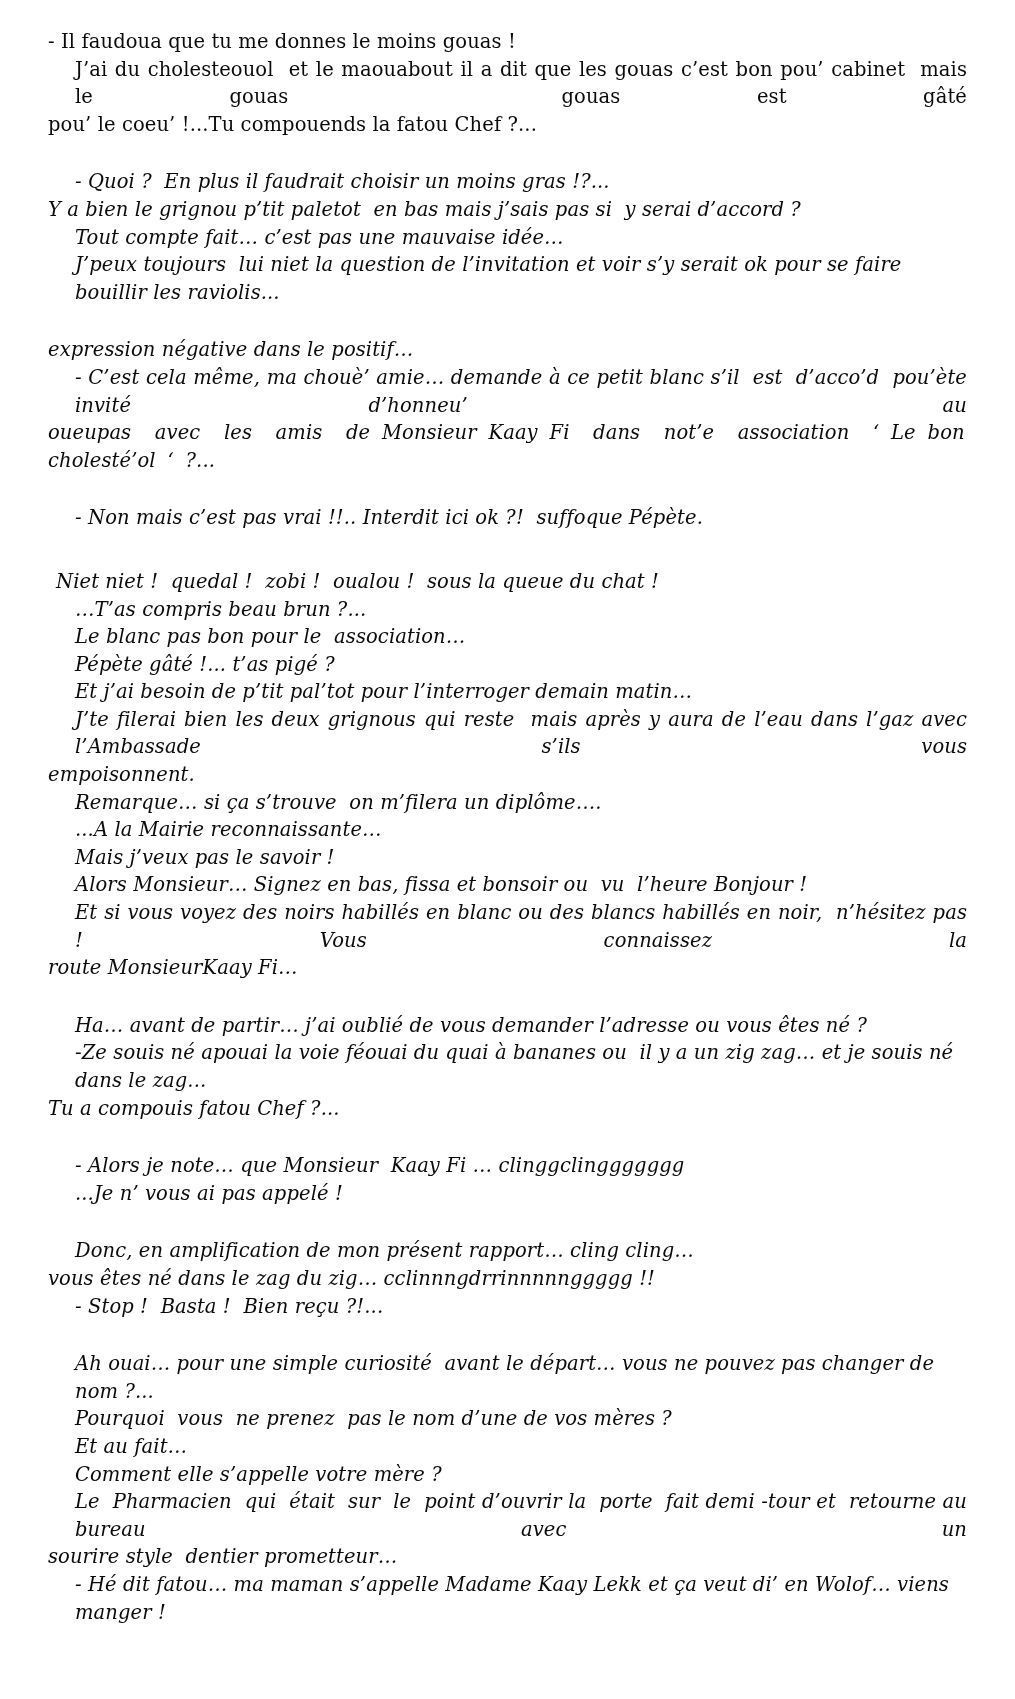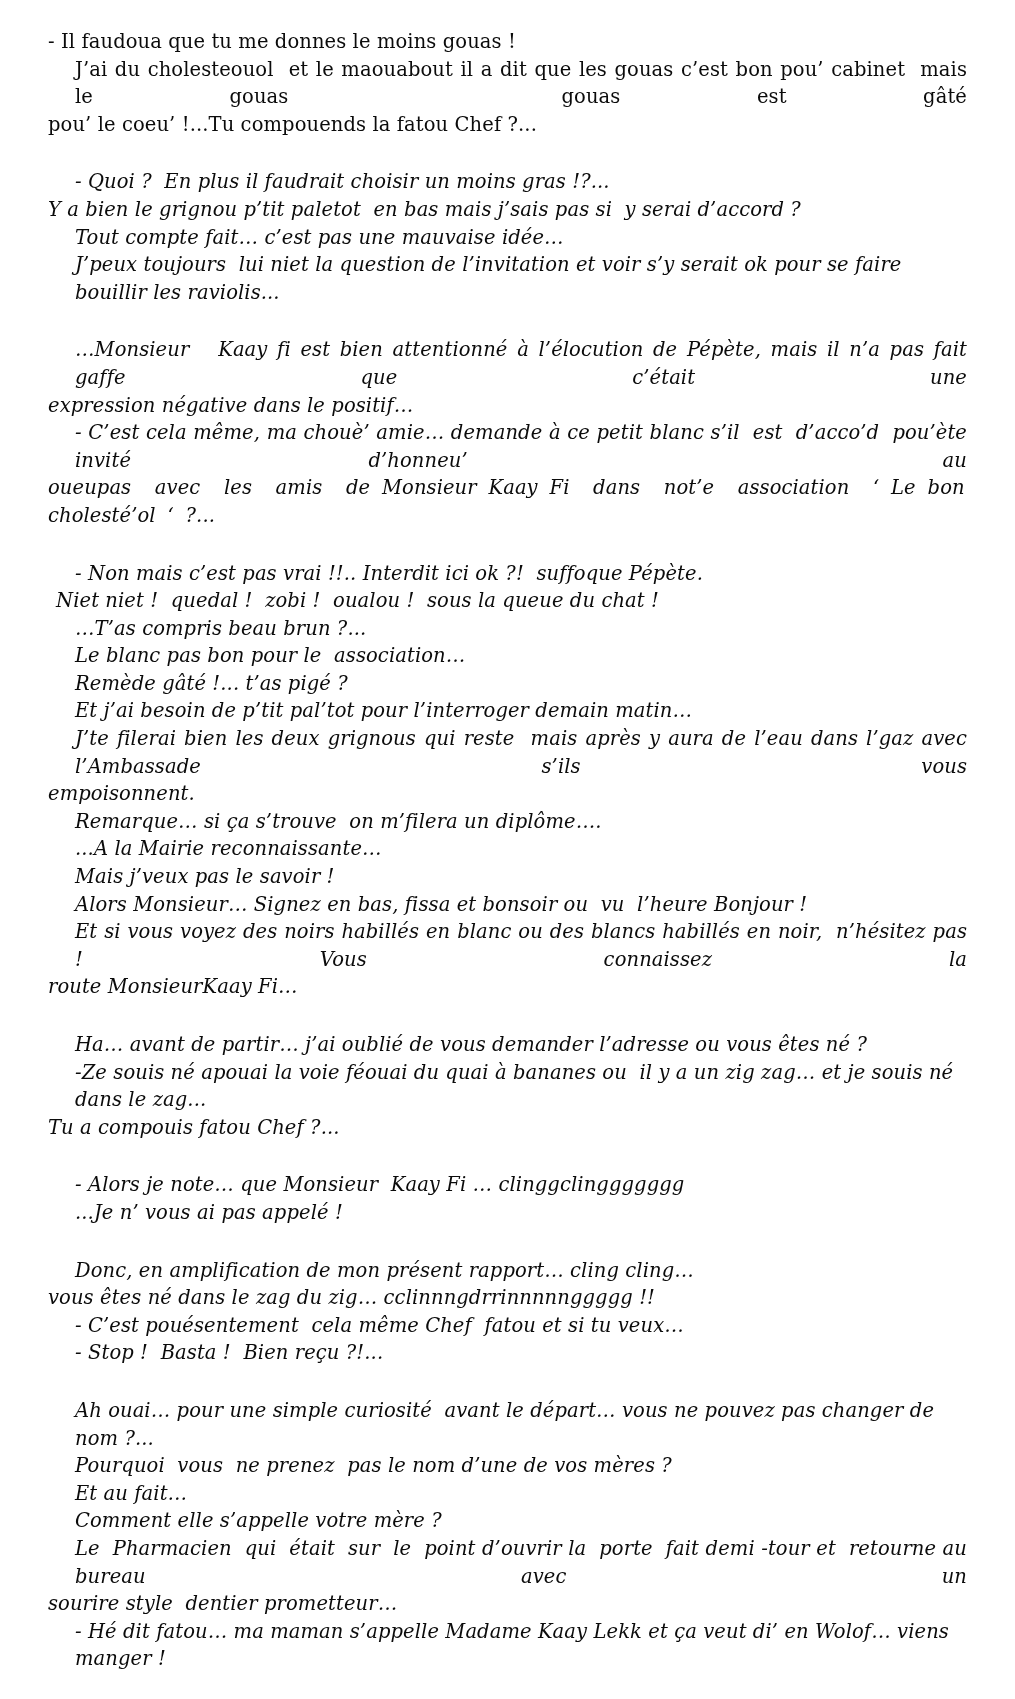--- a/index.html
+++ b/index.html
@@ -23,21 +23,21 @@
   .text-col {
     width: 919px;
   }
   .line {
     font-size: 19.5px;
     line-height: 27.6px;
     white-space: pre-wrap;
     letter-spacing: 0.1px;
   }
   .ind0 { padding-left: 0; }
-  .ind1 { padding-left: 8px; }
+  .ind1 { padding-left: 8px; margin-top: 36px; }
   .ind2 { padding-left: 27px; }
   .just {
     text-align: justify;
     text-align-last: justify;
   }
   .spread { word-spacing: 5.5px; }
   .block.gap { margin-top: 30px; font-style: italic; }
 </style>
 </head>
 <body>
@@ -49,31 +49,30 @@
         <div class="line ind2 just">J’ai du cholesteouol  et le maouabout il a dit que les gouas c’est bon pou’ cabinet  mais  le gouas  gouas est gâté</div>
         <div class="line ind0">pou’ le coeu’ !...Tu compouends la fatou Chef ?...</div>
       </div>
       <div class="block gap">
         <div class="line ind2">- Quoi ?  En plus il faudrait choisir un moins gras !?...</div>
         <div class="line ind0">Y a bien le grignou p’tit paletot  en bas mais j’sais pas si  y serai d’accord ?</div>
         <div class="line ind2">Tout compte fait… c’est pas une mauvaise idée…</div>
         <div class="line ind2">J’peux toujours  lui niet la question de l’invitation et voir s’y serait ok pour se faire bouillir les raviolis...</div>
       </div>
       <div class="block gap">
-        <div class="line ind2 just">…Monsieur   Kaay fi est bien attentionné à l’élocution de Pépète, mais il n’a pas fait gaffe que c’était une</div>
         <div class="line ind0">expression négative dans le positif…</div>
         <div class="line ind2 just">- C’est cela même, ma chouè’ amie… demande à ce petit blanc s’il  est  d’acco’d  pou’ète invité d’honneu’  au</div>
         <div class="line ind0 spread">oueupas  avec  les  amis  de Monsieur Kaay Fi  dans  not’e  association  ‘ Le bon cholesté’ol ‘ ?...</div>
       </div>
       <div class="block gap">
         <div class="line ind2">- Non mais c’est pas vrai !!.. Interdit ici ok ?!  suffoque Pépète.</div>
         <div class="line ind1">Niet niet !  quedal !  zobi !  oualou !  sous la queue du chat !</div>
         <div class="line ind2">…T’as compris beau brun ?...</div>
         <div class="line ind2">Le blanc pas bon pour le  association…</div>
-        <div class="line ind2">Remède gâté !... t’as pigé ?</div>
+        <div class="line ind2">Pépète gâté !... t’as pigé ?</div>
         <div class="line ind2">Et j’ai besoin de p’tit pal’tot pour l’interroger demain matin…</div>
         <div class="line ind2 just">J’te filerai bien les deux grignous qui reste  mais après y aura de l’eau dans l’gaz avec l’Ambassade s’ils vous</div>
         <div class="line ind0">empoisonnent.</div>
         <div class="line ind2">Remarque… si ça s’trouve  on m’filera un diplôme….</div>
         <div class="line ind2">...A la Mairie reconnaissante…</div>
         <div class="line ind2">Mais j’veux pas le savoir !</div>
         <div class="line ind2">Alors Monsieur… Signez en bas, fissa et bonsoir ou  vu  l’heure Bonjour !</div>
         <div class="line ind2 just">Et si vous voyez des noirs habillés en blanc ou des blancs habillés en noir,  n’hésitez pas ! Vous connaissez la</div>
         <div class="line ind0">route MonsieurKaay Fi…</div>
       </div>
@@ -82,21 +81,20 @@
         <div class="line ind2">-Ze souis né apouai la voie féouai du quai à bananes ou  il y a un zig zag… et je souis né dans le zag...</div>
         <div class="line ind0">Tu a compouis fatou Chef ?...</div>
       </div>
       <div class="block gap">
         <div class="line ind2">- Alors je note… que Monsieur  Kaay Fi … clinggclinggggggg</div>
         <div class="line ind2">...Je n’ vous ai pas appelé !</div>
       </div>
       <div class="block gap">
         <div class="line ind2">Donc, en amplification de mon présent rapport… cling cling…</div>
         <div class="line ind0">vous êtes né dans le zag du zig… cclinnngdrrinnnnnggggg !!</div>
-        <div class="line ind2">- C’est pouésentement  cela même Chef  fatou et si tu veux…</div>
         <div class="line ind2">- Stop !  Basta !  Bien reçu ?!...</div>
       </div>
       <div class="block gap">
         <div class="line ind2">Ah ouai… pour une simple curiosité  avant le départ… vous ne pouvez pas changer de nom ?...</div>
         <div class="line ind2">Pourquoi  vous  ne prenez  pas le nom d’une de vos mères ?</div>
         <div class="line ind2">Et au fait…</div>
         <div class="line ind2">Comment elle s’appelle votre mère ?</div>
         <div class="line ind2 just">Le  Pharmacien  qui  était  sur  le  point d’ouvrir la  porte  fait demi -tour et  retourne au  bureau  avec  un</div>
         <div class="line ind0">sourire style  dentier prometteur…</div>
         <div class="line ind2">- Hé dit fatou… ma maman s’appelle Madame Kaay Lekk et ça veut di’ en Wolof… viens manger !</div>

